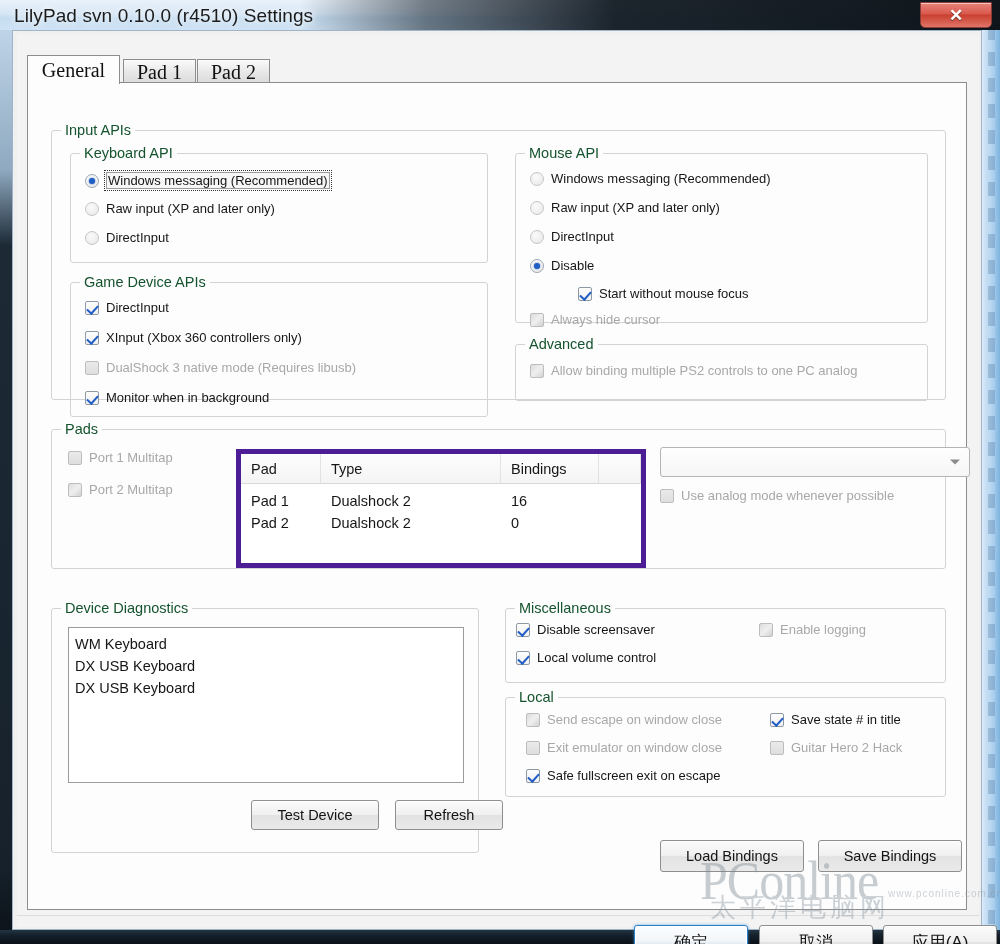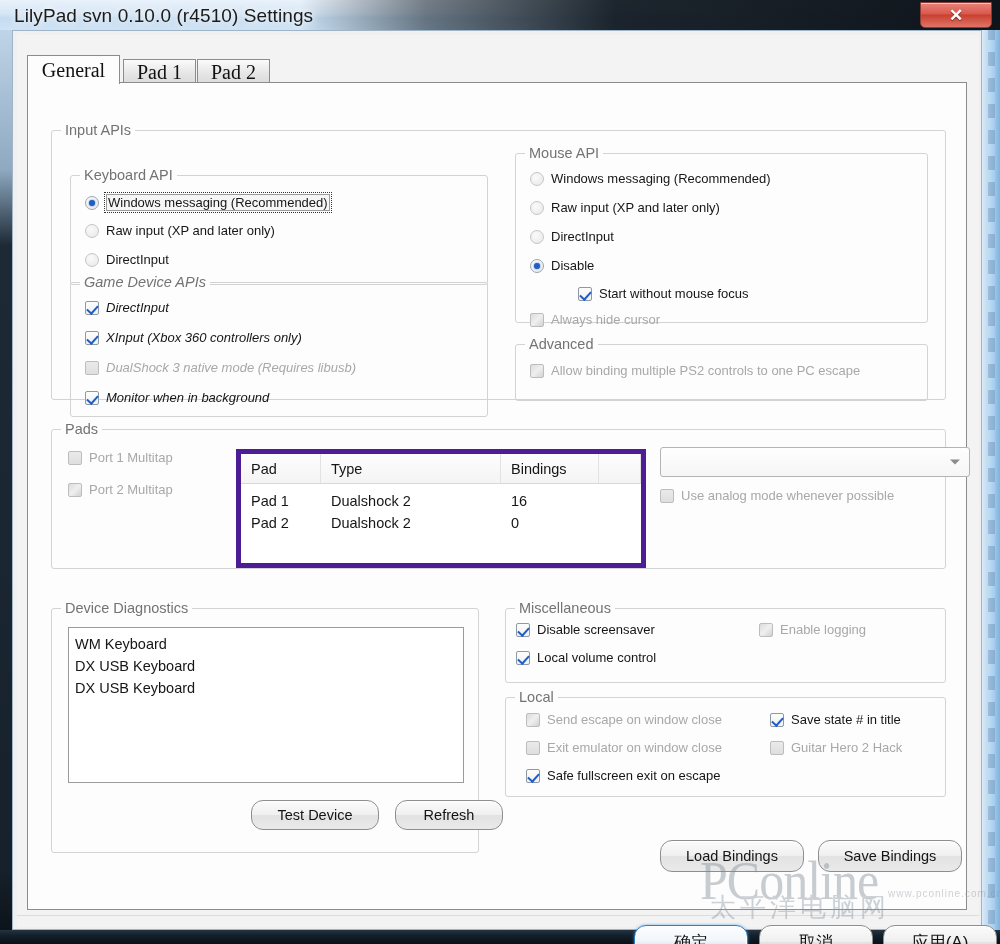--- a/index.html
+++ b/index.html
@@ -113,21 +113,21 @@
   
   .group {
     position: absolute;
     border: 1px solid #d3d3d3;
     border-radius: 3px;
   }
   .group > .glabel {
     position: absolute; top: -9px; left: 9px;
     background: #fdfdfd;
     padding: 0 4px;
-    font-size: 14.5px; color: #737373;
+    font-size: 14.5px; color: #14532d;
     white-space: nowrap;
   }
 
   
   .row {
     position: absolute;
     display: flex; align-items: center;
     white-space: nowrap;
     font-size: 13px; color: #161616;
     cursor: pointer;
@@ -243,21 +243,21 @@
   }
   .combo .cval {
     position:absolute; left: 8px; top: 50%; transform: translateY(-50%);
     font-size: 14px; color: #333;
   }
 
   
   .btn {
     position: absolute;
     border: 1px solid #8e8e8e;
-    border-radius: 12px;
+    border-radius: 3px;
     background: linear-gradient(180deg,#fbfbfb 0%, #f0f0f0 48%, #e2e2e2 52%, #eaeaea 100%);
     display: flex; align-items: center; justify-content: center;
     font-size: 14.5px; color: #141414;
     cursor: pointer;
     box-shadow: inset 0 1px 0 rgba(255,255,255,.85);
   }
   .btn.cjk { font-size: 17px; }
   .btn.default {
     border: 1px solid #2c7fc4;
     box-shadow: inset 0 0 0 1px #ffffff, 0 0 3px rgba(60,150,220,.75);
@@ -324,38 +324,38 @@
         <div class="tab" style="left:170px; width:73px;">
           <span>Pad 2</span>
         </div>
       </div>
 
       <div class="tabpage">
 
         <div class="group" style="left:23px; top:47px; width:895px; height:270px;">
           <span class="glabel">Input APIs</span>
 
-          <div class="group" style="left:18px; top:22px; width:418px; height:110px;margin-top:22px;">
+          <div class="group" style="left:18px; top:22px; width:418px; height:110px;">
             <span class="glabel">Keyboard API</span>
 
             <div class="row" style="left:14px; top:18px;">
               <span class="rb selected"></span>
               <span class="focus-ring">Windows messaging (Recommended)</span>
             </div>
             <div class="row" style="left:14px; top:47px;">
               <span class="rb dim"></span>
               <span>Raw input (XP and later only)</span>
             </div>
             <div class="row" style="left:14px; top:76px;">
               <span class="rb dim"></span>
               <span>DirectInput</span>
             </div>
           </div>
 
-          <div class="group" style="left:18px; top:151px; width:418px; height:135px;font-style:italic;">
+          <div class="group" style="left:18px; top:151px; width:418px; height:135px;">
             <span class="glabel">Game Device APIs</span>
 
             <div class="row" style="left:14px; top:17px;">
               <span class="cb checked"></span>
               <span>DirectInput</span>
             </div>
             <div class="row" style="left:14px; top:47px;">
               <span class="cb checked"></span>
               <span>XInput (Xbox 360 controllers only)</span>
             </div>
@@ -395,21 +395,21 @@
             <div class="row disabled" style="left:14px; top:158px;">
               <span class="cb dim shade"></span>
               <span>Always hide cursor</span>
             </div>
           </div>
 
           <div class="group" style="left:463px; top:213px; width:413px; height:57px;">
             <span class="glabel">Advanced</span>
             <div class="row disabled" style="left:14px; top:18px;">
               <span class="cb dim shade"></span>
-              <span>Allow binding multiple PS2 controls to one PC escape</span>
+              <span>Allow binding multiple PS2 controls to one PC analog</span>
             </div>
           </div>
         </div>
 
         <div class="group" style="left:23px; top:346px; width:895px; height:140px;">
           <span class="glabel">Pads</span>
 
           <div class="row disabled" style="left:16px; top:20px;">
             <span class="cb dim"></span>
             <span>Port 1 Multitap</span>

